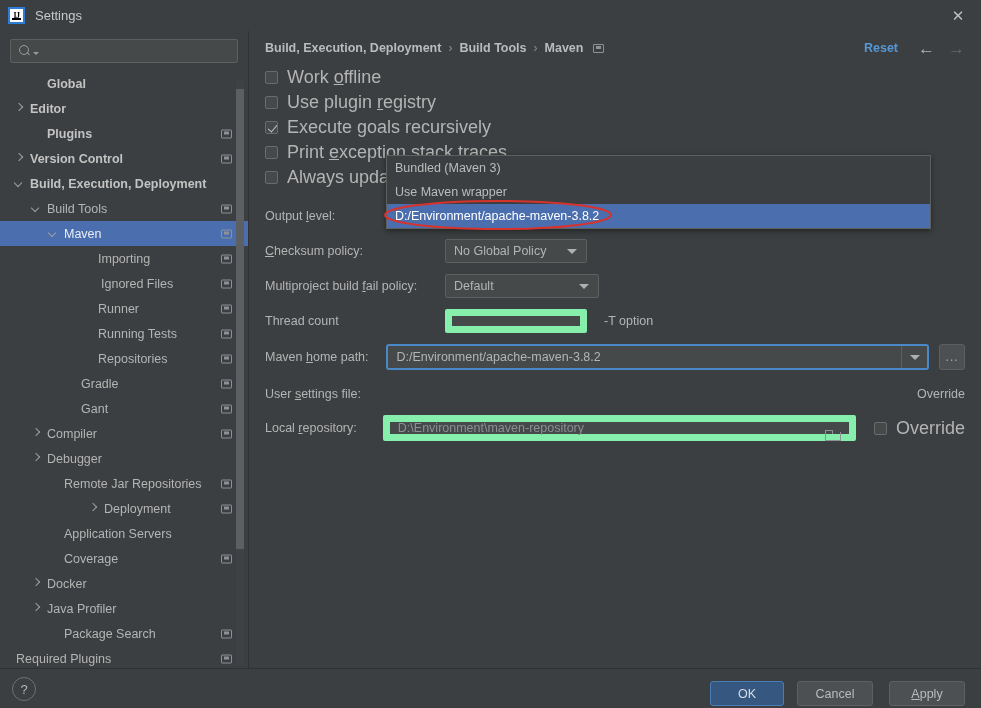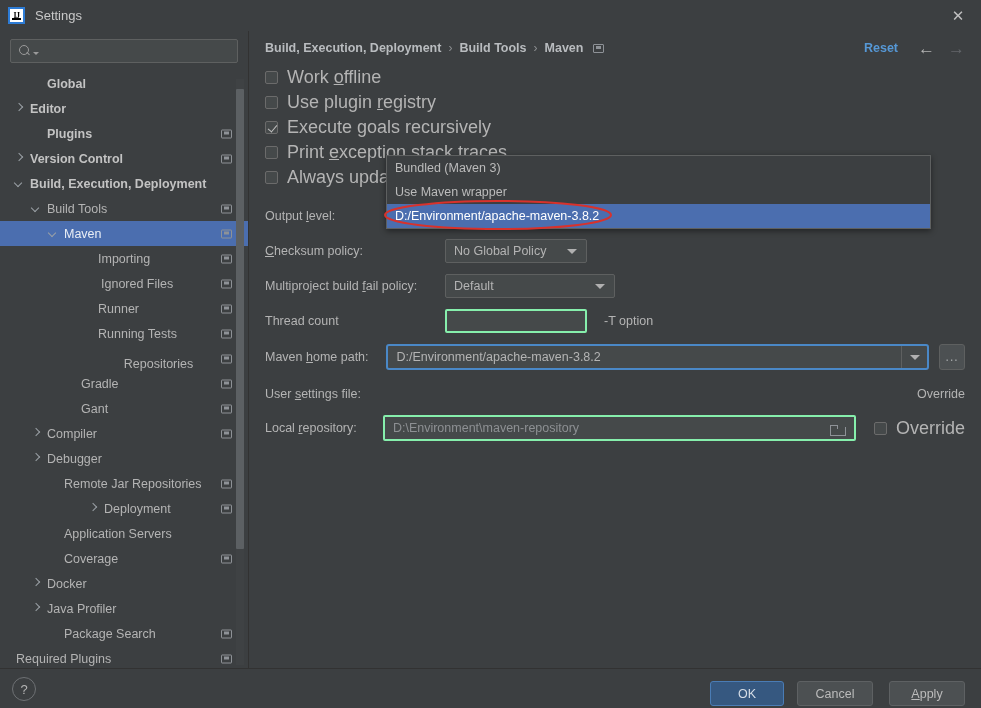--- a/index.html
+++ b/index.html
@@ -192,21 +192,21 @@
   }
   .combo .val { padding-left: 8px; color: #b4b4b4; font-size: 12.5px; }
   .combo .arrow {
     position: absolute; right: 9px; top: 50%; margin-top: -2px;
     width: 0; height: 0;
     border-left: 5px solid transparent; border-right: 5px solid transparent;
     border-top: 5px solid #b0b0b0;
   }
   .textfield {
     height: 24px; background: #45494a;
-    border: 2px solid #86efac; border-radius: 2px;
+    border: 7px solid #86efac; border-radius: 2px;
     color: #b4b4b4; font-size: 12.5px;
     padding-left: 8px; display: flex; align-items: center;
   }
   .hint { color: #b4b4b4; font-size: 12.5px; }
 
   
   .combo-focus {
     border: 2px solid #4a88c7; background: #45494a; border-radius: 3px;
   }
   .combo-focus .arrowbtn {
@@ -346,21 +346,21 @@
         <div class="tree-row" style="padding-left: 82px;">
           <span class="twisty"></span>
           <span class="tree-label" style="margin-left: 5px;">Runner</span>
           <span class="badge-icon"></span>
         </div>
         <div class="tree-row" style="padding-left: 82px;">
           <span class="twisty"></span>
           <span class="tree-label" style="margin-left: 5px;">Running Tests</span>
           <span class="badge-icon"></span>
         </div>
-        <div class="tree-row" style="padding-left: 82px; flex-direction: column;">
+        <div class="tree-row" style="padding-left: 82px;">
           <span class="twisty"></span>
           <span class="tree-label" style="margin-left: 5px;">Repositories</span>
           <span class="badge-icon"></span>
         </div>
         <div class="tree-row" style="padding-left: 65px;">
           <span class="twisty"></span>
           <span class="tree-label" style="margin-left: 5px;">Gradle</span>
           <span class="badge-icon"></span>
         </div>
         <div class="tree-row" style="padding-left: 65px;">
@@ -474,21 +474,21 @@
         <div class="combo" style="width:142px;">
           <span class="val">No Global Policy</span>
           <span class="arrow"></span>
         </div>
       </div>
 
       <div class="field-row">
         <span class="field-label" style="width:180px;">
           <span>Multiproject build </span><u>f</u><span>ail policy:</span>
         </span>
-        <div class="combo" style="width:170px;">
+        <div class="combo" style="width:154px;">
           <span class="val">Default</span>
           <span class="arrow"></span>
         </div>
       </div>
 
       <div class="field-row">
         <span class="field-label" style="width:180px;">Thread count</span>
         <div class="textfield" style="width:142px;">
           <span></span>
         </div>

